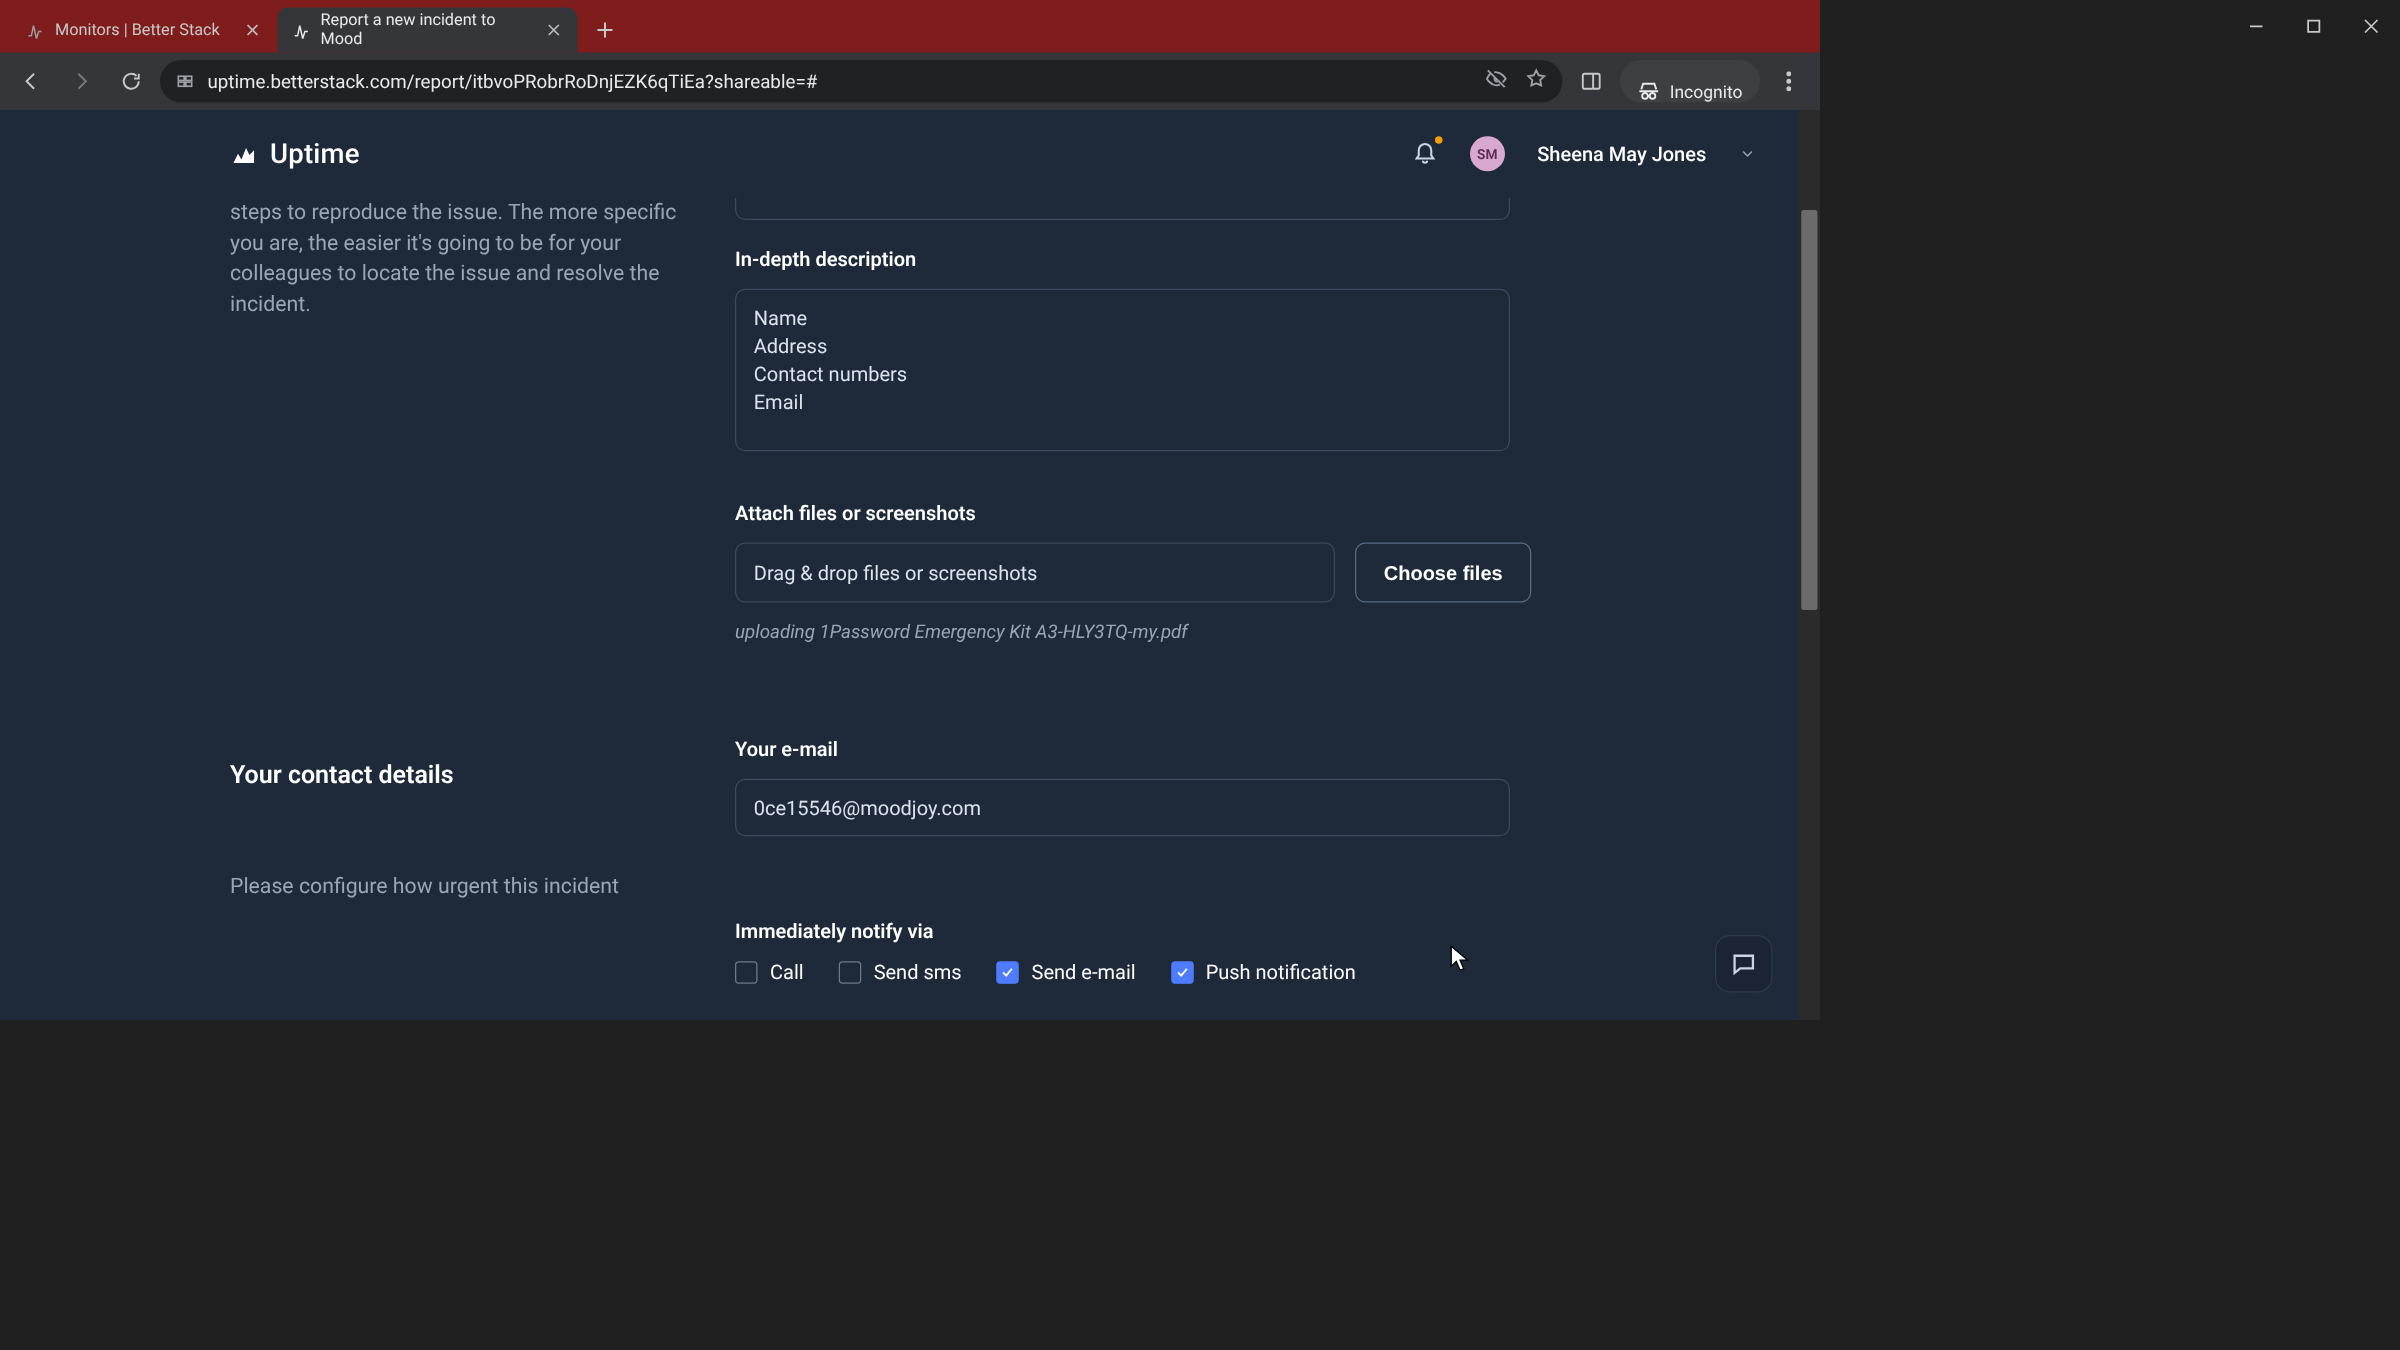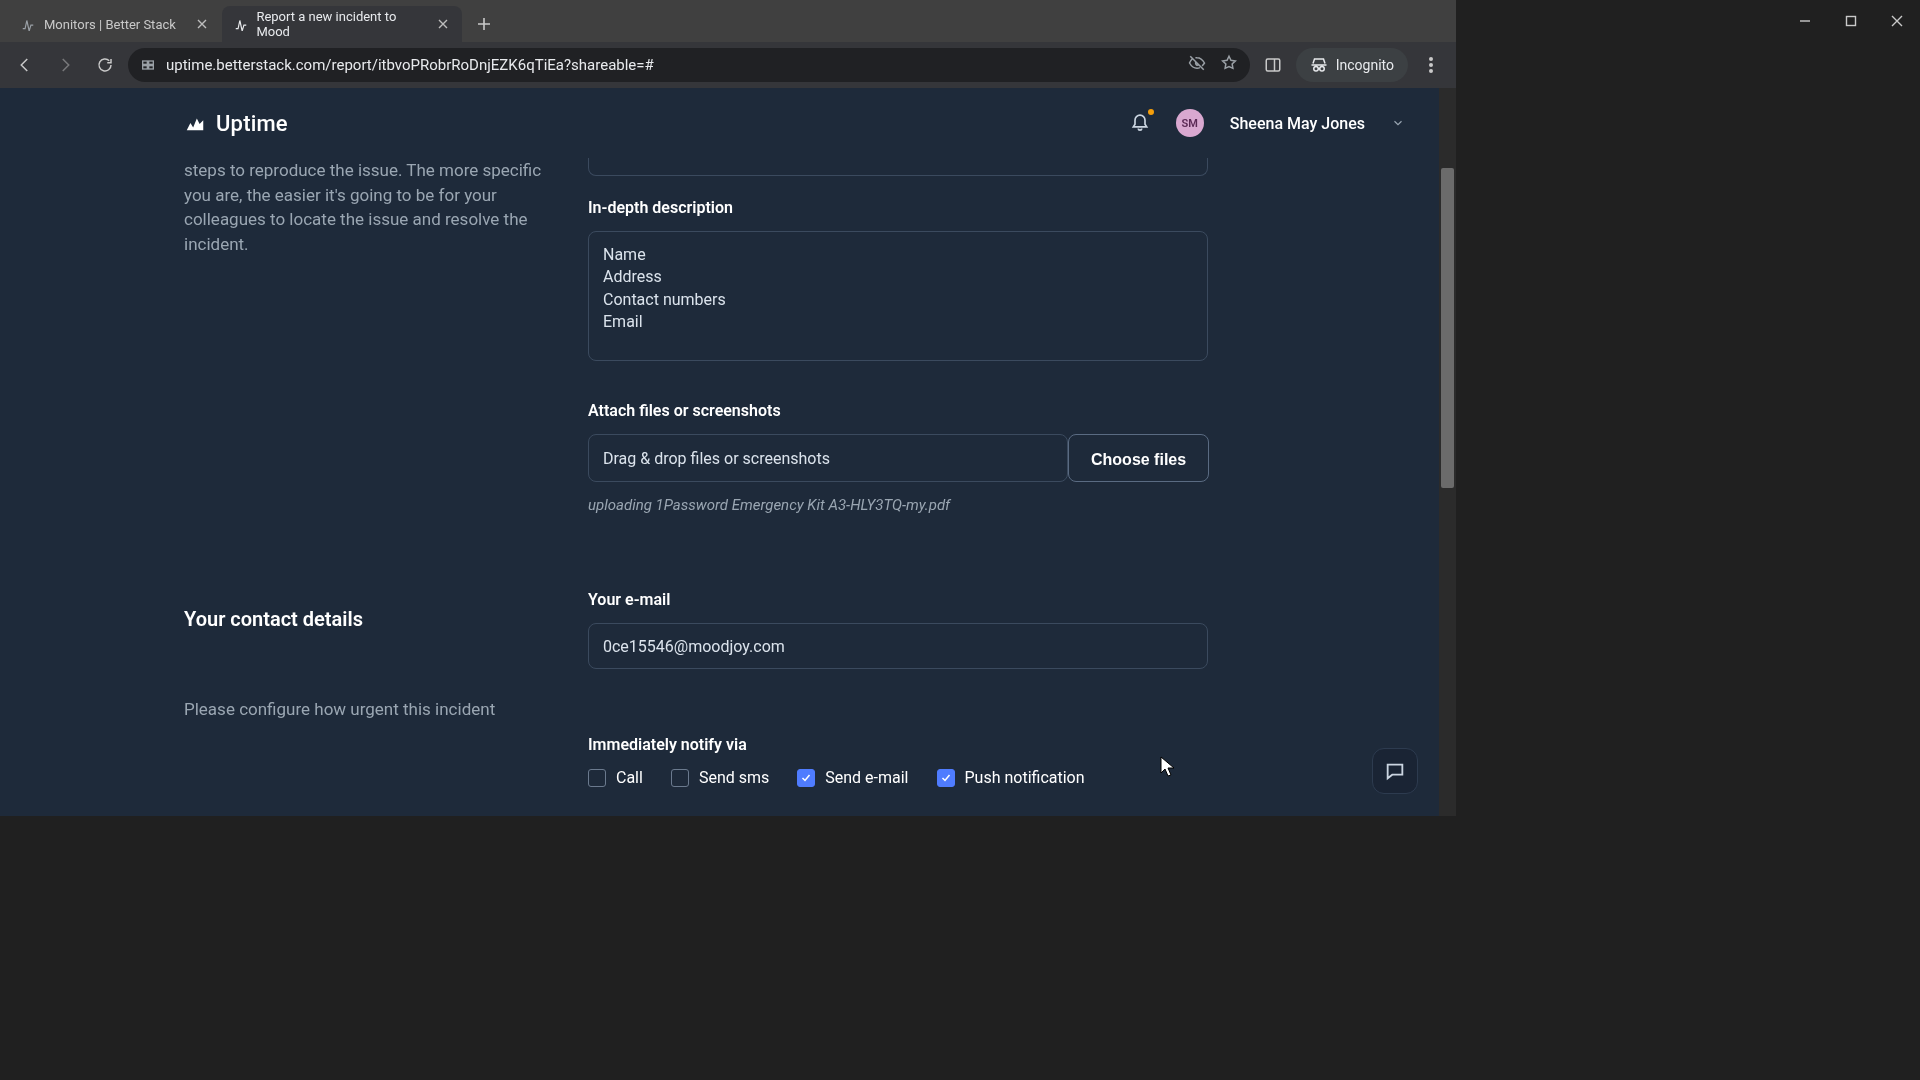--- a/index.html
+++ b/index.html
@@ -1,37 +1,37 @@
 <!DOCTYPE html>
 <html><head>
 <meta charset="utf-8">
 <style>
   * { box-sizing: border-box; margin: 0; padding: 0; }
   html, body { width: 1456px; height: 816px; overflow: hidden; font-family: -apple-system, BlinkMacSystemFont, "Segoe UI", Roboto, sans-serif; }
   body { background: #202020; }
 
   
-  .chrome { background: #404040; }
+  .chrome { background: #7f1d1d; }
   .tabstrip { height: 42px; display: flex; align-items: flex-end; padding-left: 8px; }
   .tab { height: 36px; display: flex; align-items: center; gap: 8px; padding: 0 12px; border-radius: 8px 8px 0 0; color: #c9c9c9; font-size: 13px; position: relative; max-width: 240px; }
   .tab .favicon { width: 16px; height: 16px; display: inline-flex; align-items: center; justify-content: center; }
   .tab .favicon svg { width: 14px; height: 14px; }
   .tab.active { background: #35363a; color: #e8eaed; }
   .tab .close { margin-left: 10px; width: 16px; height: 16px; display: inline-flex; align-items: center; justify-content: center; border-radius: 50%; color: #bdbdbd; }
   .newtab { width: 28px; height: 28px; margin: 0 8px 4px 8px; display: inline-flex; align-items: center; justify-content: center; color: #c9c9c9; border-radius: 50%; }
   .win-controls { position: absolute; right: 0; top: 0; height: 42px; display: flex; align-items: center; }
   .win-controls div { width: 46px; height: 42px; display: flex; align-items: center; justify-content: center; color: #c9c9c9; }
 
   .toolbar { height: 46px; background: #35363a; display: flex; align-items: center; padding: 0 8px; gap: 6px; }
   .tb-btn { width: 34px; height: 34px; display:flex; align-items:center; justify-content:center; color:#c9c9c9; border-radius:50%; }
   .addr { flex: 1; height: 34px; background: #202124; border-radius: 17px; display:flex; align-items:center; padding: 0 12px; color:#cfcfcf; font-size:15px; gap:10px; }
   .addr .site-chip { display:flex; align-items:center; gap:6px; }
   .addr .url { color:#e8eaed; white-space:nowrap; overflow:hidden; }
   .addr .right-icons { margin-left:auto; display:flex; align-items:center; gap:14px; color:#9aa0a6; }
-  .incognito-chip { display:flex; align-items:center; gap:8px; color:#e8eaed; background:#3c4043; border-radius:17px; height:34px; padding:0 14px; font-size:14px; }
+  .incognito-chip { display:flex; align-items:flex-end; gap:8px; color:#e8eaed; background:#3c4043; border-radius:17px; height:34px; padding:0 14px; font-size:14px; }
   .menu-dots { width:34px; height:34px; display:flex; align-items:center; justify-content:center; color:#c9c9c9; }
 
   
   .viewport { position: relative; height: calc(816px - 88px); background:#1e2a3a; overflow:hidden; }
   .scrollbar { position:absolute; right:0; top:0; bottom:0; width:17px; background:#2b2b2b; }
   .scrollbar .thumb { position:absolute; left:2px; right:2px; top:80px; height:320px; background:#6b6b6b; border-radius:2px; }
 
   .page { width: 1439px; height:100%; overflow:hidden; color:#d7dee8; }
 
   .app-header { height:70px; display:flex; align-items:center; padding:0 34px 0 184px; position:relative; }
@@ -47,21 +47,21 @@
   .content { display:flex; padding:0 0 0 184px; gap: 24px; }
   .left-col { width: 380px; flex:none; }
   .right-col { width: 700px; flex:none;}
 
   .section-help { color:#9aa6b2; font-size:17px; line-height:1.45; }
   .section-title { color:#fff; font-size:20px; font-weight:600; margin-bottom:10px; }
 
   .field-label { color:#fff; font-size:16px; font-weight:600; margin: 6px 0 14px 0; }
   .input, .textarea { width:620px; background:transparent; border:1px solid #3b4a5e; border-radius:8px; color:#dbe3ec; font-size:16px; padding:12px 14px; }
   .textarea { height:130px; resize:none; line-height:1.4; font-family:inherit; }
-  .attach-row { display:flex; align-items:center; }
+  .attach-row { display:flex; gap:16px; align-items:center; }
   .dropzone { width:480px; height:48px; border:1px solid #3b4a5e; border-radius:8px; display:flex; align-items:center; padding:0 14px; color:#dbe3ec; font-size:16px; }
   .choose-btn { height:48px; border:1px solid #5a6b82; border-radius:8px; background:transparent; color:#fff; font-size:16px; font-weight:600; padding:16px 22px; cursor:pointer; }
   .uploading { font-style:italic; color:#9aa6b2; font-size:15px; margin-top:14px; }
 
   .email-input { width:620px; height:46px; border:1px solid #3b4a5e; border-radius:8px; display:flex; align-items:center; padding:0 14px; color:#dbe3ec; font-size:16px; }
 
   .notify-row { display:flex; align-items:center; gap:28px; margin-top:14px; }
   .cb-wrap { display:flex; align-items:center; gap:10px; font-size:16px; color:#fff; }
   .cb { width:18px; height:18px; border:1px solid #6b7a8e; border-radius:3px; display:inline-flex; align-items:center; justify-content:center; background:transparent; }
   .cb.checked { background:#4f7cff; border-color:#4f7cff; }

